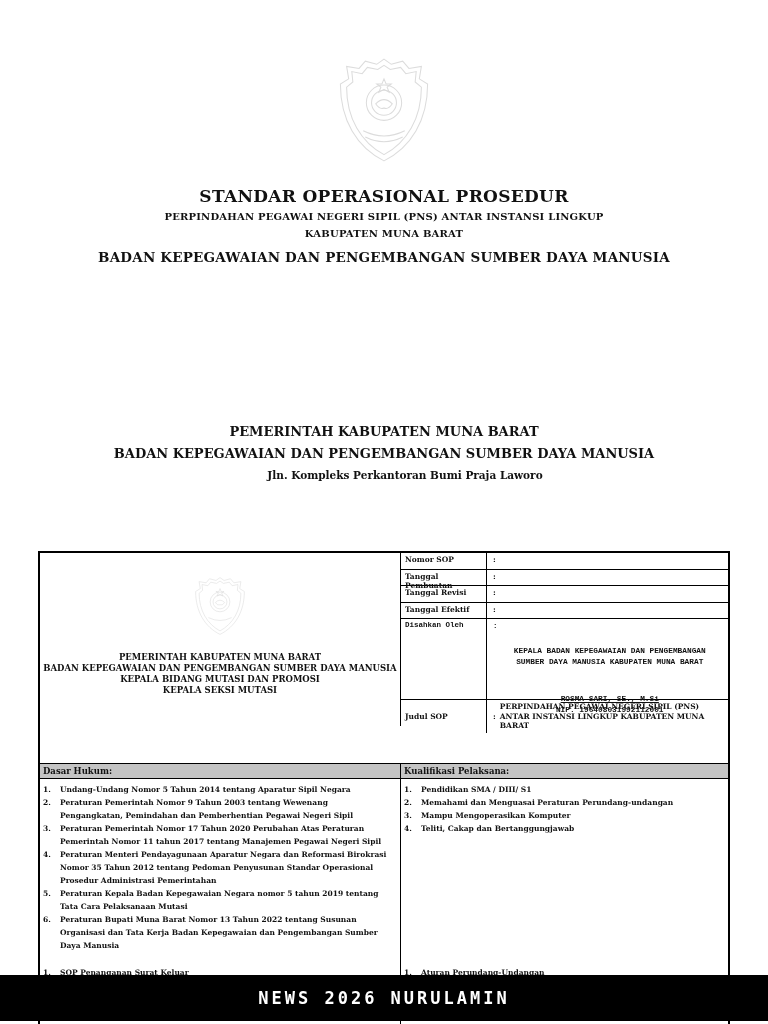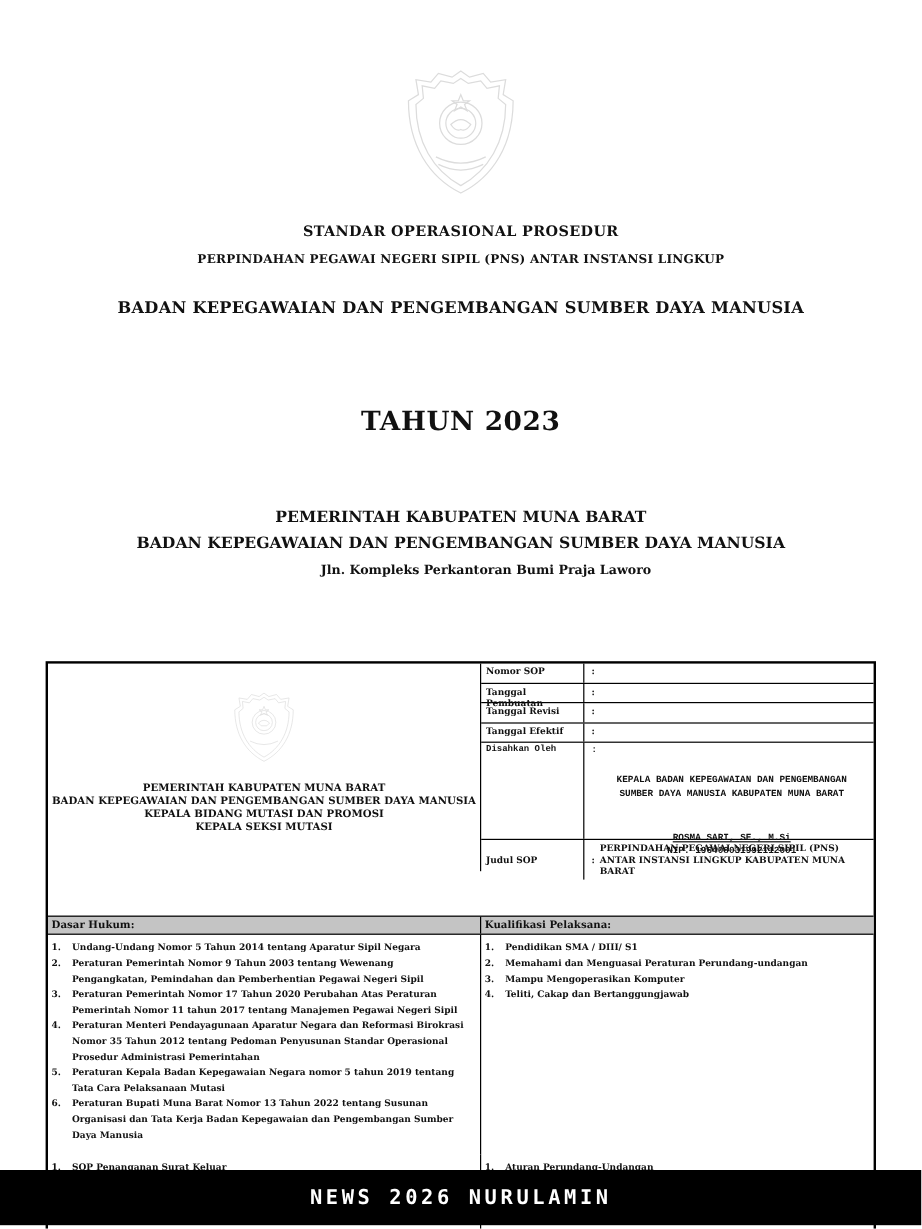--- a/index.html
+++ b/index.html
@@ -4,21 +4,21 @@
 <style>
   html,body { margin:0; padding:0; background:#ffffff; }
   .page {
     position:relative; width:768px; height:1024px; background:#ffffff;
     overflow:hidden; font-family:"DejaVu Serif","Liberation Serif",serif; color:#111;
   }
   .ctr { position:absolute; left:0; width:768px; text-align:center; font-weight:bold; }
 
   
   .cover-logo { position:absolute; left:332px; top:56px; }
-  .cover-title   { top:186px; font-size:12px; letter-spacing:.3px; }
+  .cover-title   { top:186px; font-size:17px; letter-spacing:.3px; }
   .cover-sub     { top:208px; font-size:10px; line-height:17px; letter-spacing:.2px; }
   .cover-agency  { top:249px; font-size:13.5px; letter-spacing:.2px; }
   .cover-year    { top:338px; font-size:22px; letter-spacing:.5px; }
   .cover-gov     { top:424px; font-size:13px; }
   .cover-agency2 { top:446px; font-size:13px; }
   .cover-addr    { top:469px; font-size:10.5px;padding-left:21px; }
 
   
   .sop-table {
     position:absolute; left:38px; top:551px; width:692px;
@@ -82,23 +82,23 @@
       <path d="M50 22 L52 27 L57 27 L53 30 L55 35 L50 32 L45 35 L47 30 L43 27 L48 27 Z"></path>
       <path d="M42 46 Q50 38 58 46 Q54 52 50 50 Q46 52 42 46 Z"></path>
       <path d="M30 72 Q50 82 70 72"></path>
       <path d="M32 78 Q50 87 68 78"></path>
     </svg>
   </div>
 
   <div class="ctr cover-title">STANDAR OPERASIONAL PROSEDUR</div>
   <div class="ctr cover-sub">
     <span>PERPINDAHAN PEGAWAI NEGERI SIPIL (PNS) ANTAR INSTANSI LINGKUP</span><br>
+    <span>KABUPATEN MUNA BARAT</span>
   </div>
   <div class="ctr cover-agency">BADAN KEPEGAWAIAN DAN PENGEMBANGAN SUMBER DAYA MANUSIA</div>
-  <div class="ctr cover-year">TAHUN 2023</div>
   <div class="ctr cover-gov">PEMERINTAH KABUPATEN MUNA BARAT</div>
   <div class="ctr cover-agency2">BADAN KEPEGAWAIAN DAN PENGEMBANGAN SUMBER DAYA MANUSIA</div>
   <div class="ctr cover-addr">Jln. Kompleks Perkantoran Bumi Praja Laworo</div>
 
   <div class="sop-table">
 
     <div class="trow identity-row">
       <div class="cell cell-left org-cell">
         <div class="org-logo">
           <svg width="58" height="68" viewBox="0 0 100 104" class="crest">

